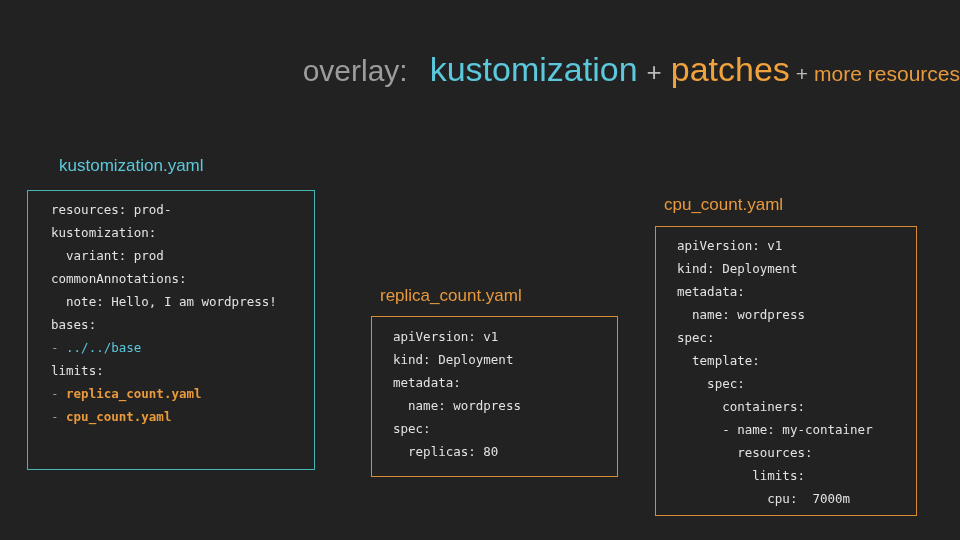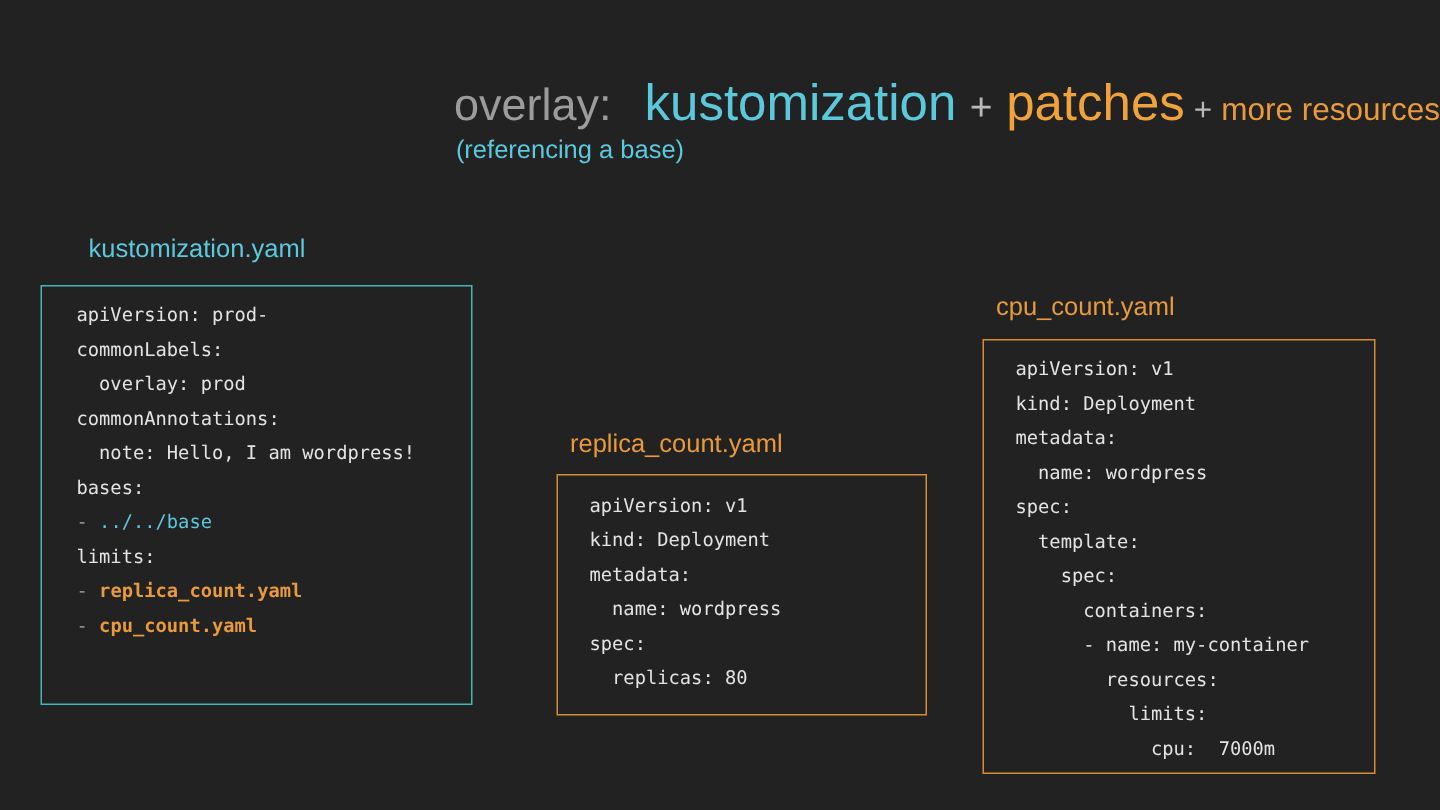--- a/index.html
+++ b/index.html
@@ -126,28 +126,27 @@
 </style>
 </head>
 <body>
 
 <div class="slide">
 
   <div class="title-row">
     <span class="t-overlay">overlay:</span><span class="t-gap"></span><span class="t-kustomization">kustomization</span><span class="t-plus">+</span><span class="t-patches">patches</span><span class="t-plus2">+</span><span class="t-more">more resources</span>
   </div>
 
-  <div class="subtitle">(referencing a base)</div>
 
   <div class="panel" id="panel-kustomization">
     <div class="panel-title">kustomization.yaml</div>
     <div class="panel-box"></div>
-    <div class="code"><span>apiVersion: prod-</span>
-<span>commonLabels:</span>
-<span>  overlay: prod</span>
+    <div class="code"><span>resources: prod-</span>
+<span>kustomization:</span>
+<span>  variant: prod</span>
 <span>commonAnnotations:</span>
 <span>  note: Hello, I am wordpress!</span>
 <span>bases:</span>
 <span><span class="dash">- </span><span class="cy">../../base</span></span>
 <span>limits:</span>
 <span><span class="dash">- </span><span class="or">replica_count.yaml</span></span>
 <span><span class="dash">- </span><span class="or">cpu_count.yaml</span></span></div>
   </div>
 
   <div class="panel" id="panel-replica">

